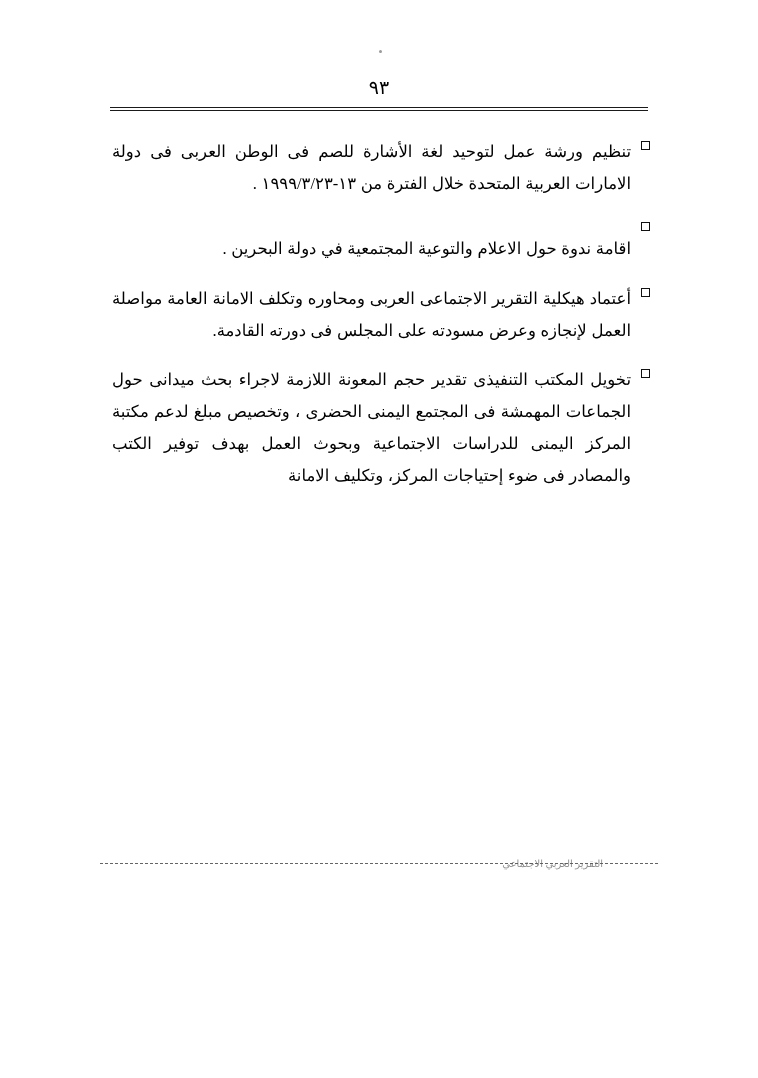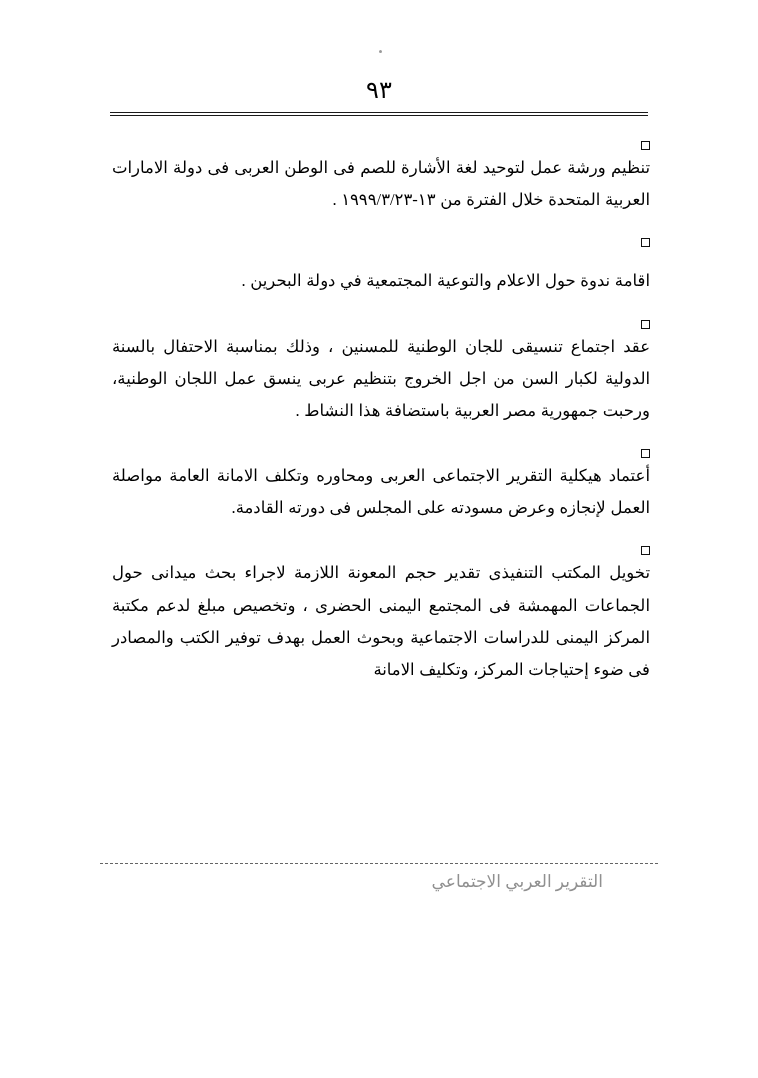--- a/index.html
+++ b/index.html
@@ -20,21 +20,21 @@
 
   
   .page-header {
     position: absolute;
     top: 78px;
     left: 110px;
     right: 110px;
     text-align: center;
   }
   .page-number {
-    font-size: 24px;
+    font-size: 19px;
     letter-spacing: 1px;
     line-height: 1;
     font-family: "Liberation Serif", "DejaVu Serif", serif;
   }
   .header-rule {
     margin-top: 10px;
     border: 0;
     border-top: 1.6px solid #1a1a1a;
     border-bottom: 0.8px solid #1a1a1a;
     height: 2px;
@@ -46,21 +46,21 @@
     position: absolute;
     top: 136px;
     left: 112px;
     width: 538px;
     direction: rtl;
     text-align: justify;
   }
 
   .bullet-item {
     display: flex;
-    flex-direction: column;
+    flex-direction: row;
     align-items: flex-start;
     margin-bottom: 17px;
   }
   .bullet-marker {
     flex: 0 0 auto;
     width: 19px;
     padding-top: 5px;
     font-size: 11px;
     line-height: 1;
     text-align: right;
@@ -97,23 +97,23 @@
   .footer-rule {
     position: absolute;
     top: 8px;
     left: 0;
     right: 0;
     border-top: 1px dashed #4a4a4a;
     opacity: .85;
   }
   .footer-text {
     position: absolute;
-    top: 16px;
+    top: 3px;
     right: 55px;
-    font-size: 17px;
+    font-size: 10px;
     color: #555;
     opacity: .65;
     letter-spacing: .5px;
     filter: blur(0.4px);
     white-space: nowrap;
   }
   .footer-dot {
     position: absolute;
     top: 50px;
     left: 50%;
@@ -140,24 +140,20 @@
       <div class="bullet-text">تنظيم ورشة عمل لتوحيد لغة الأشارة للصم فى الوطن العربى فى دولة الامارات العربية المتحدة خلال الفترة من ١٣-١٩٩٩/٣/٢٣ .</div>
     </div>
 
 
     <div class="bullet-item">
       <div class="bullet-marker"><span></span></div>
       <div class="bullet-text center-short">اقامة ندوة حول الاعلام والتوعية المجتمعية في دولة البحرين .</div>
     </div>
 
 
-    <div class="bullet-item">
-      <div class="bullet-marker"><span></span></div>
-      <div class="bullet-text">عقد اجتماع تنسيقى للجان الوطنية للمسنين ، وذلك بمناسبة الاحتفال بالسنة الدولية لكبار السن من اجل الخروج بتنظيم عربى ينسق عمل اللجان الوطنية، ورحبت جمهورية مصر العربية باستضافة هذا النشاط .</div>
-    </div>
 
     <div class="bullet-item">
       <div class="bullet-marker"><span></span></div>
       <div class="bullet-text">أعتماد هيكلية التقرير الاجتماعى العربى ومحاوره وتكلف الامانة العامة مواصلة العمل لإنجازه وعرض مسودته على المجلس فى دورته القادمة.</div>
     </div>
 
     <div class="bullet-item">
       <div class="bullet-marker"><span></span></div>
       <div class="bullet-text">تخويل المكتب التنفيذى تقدير حجم المعونة اللازمة لاجراء بحث ميدانى حول الجماعات المهمشة فى المجتمع اليمنى الحضرى ، وتخصيص مبلغ لدعم مكتبة المركز اليمنى للدراسات الاجتماعية وبحوث العمل بهدف توفير الكتب والمصادر فى ضوء إحتياجات المركز، وتكليف الامانة</div>
     </div>

